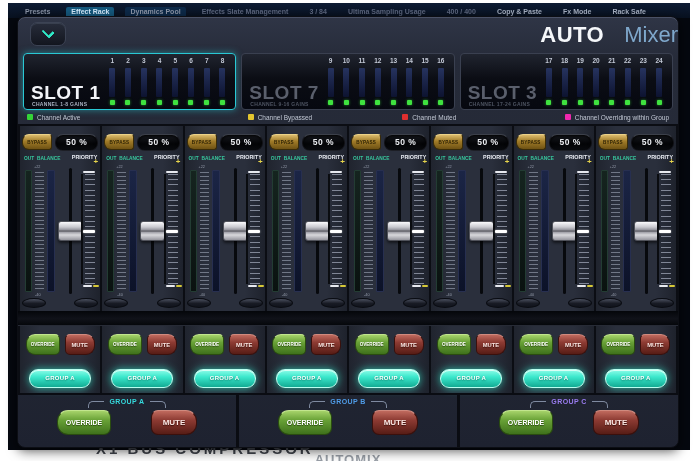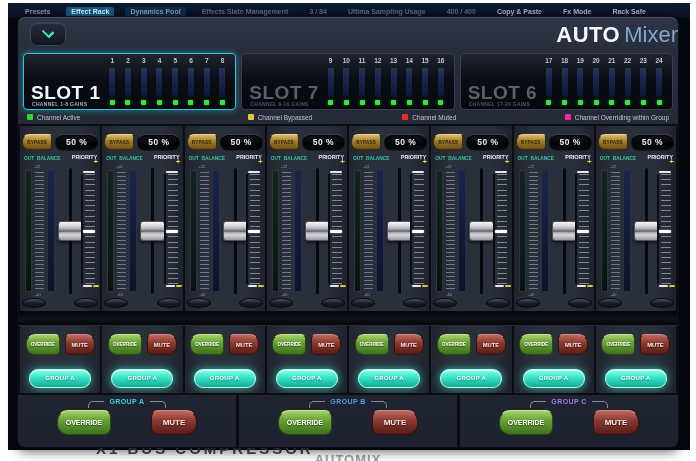--- a/index.html
+++ b/index.html
@@ -13,21 +13,21 @@
   .bgtext-left { position:absolute; left:96px; top:440px; font-size:15px; font-weight:800; letter-spacing:3px; color:#43474f; z-index:1; }
   .bgtext-center { position:absolute; left:50%; transform:translateX(-50%); top:452px; font-size:13px; font-weight:800; letter-spacing:1px; color:#9aa0a8; z-index:1; }
 
   
   .window { position:absolute; left:17px; top:16px; width:662px; height:432px; z-index:5; border-radius:8px; border:1px solid #0c0e14; background:linear-gradient(180deg,#2f3546 0%,#262b39 10%,#232834 65%,#1e2230 100%); box-shadow:inset 0 1px 0 #4a5166, 0 3px 12px rgba(0,0,0,.65); display:flex; flex-direction:column; overflow:hidden; }
 
   .titlebar { height:36px; position:relative; display:flex; align-items:center; justify-content:flex-end; flex:none; }
   .collapse-btn { position:absolute; left:12px; top:5px; width:36px; height:24px; border-radius:7px; background:linear-gradient(180deg,#272c3a,#13161f); border:1px solid #3c4354; box-shadow:inset 0 1px 0 #39404f; display:flex; align-items:center; justify-content:center; cursor:pointer; }
   .chev { width:11px; height:11px; border-right:3px solid #2fe9c6; border-bottom:3px solid #2fe9c6; border-radius:2px; transform:rotate(45deg) scale(1,.75) translate(-2px,-2px); }
   .title-bold { font-size:22px; font-weight:800; color:#f5f7fa; letter-spacing:.5px; }
-  .title-light { font-size:22px; font-weight:300; color:#7fa8cc; margin-left:4px; }
+  .title-light { font-size:22px; font-weight:300; color:#7fa8cc; margin-left:20px; }
   .instance { margin-left:28px; padding:4px 18px; border-radius:12px; background:linear-gradient(180deg,#1b1e26,#05060a); border:1px solid #545a66; font-size:10.5px; font-weight:bold; color:#eef0f4; cursor:pointer; }
 
   
   .slots-row { height:57px; display:flex; gap:5px; padding:0 5px; flex:none; }
   .slot { flex:1; position:relative; border-radius:4px; border:1.5px solid; background:linear-gradient(180deg,#20242f 0%,#0b0d14 45%,#060810 100%); overflow:hidden; cursor:pointer; }
   .slot-name { position:absolute; left:7px; bottom:7px; font-size:19px; font-weight:900; letter-spacing:.5px; line-height:1; }
   .slot-sub { position:absolute; left:8px; bottom:2px; font-size:5px; font-weight:bold; letter-spacing:.3px; }
   .slot-channels { position:absolute; right:5px; top:3px; bottom:3px; width:126px; display:flex; }
   .ch { flex:1; display:flex; flex-direction:column; align-items:center; justify-content:space-between; }
   .ch-num { font-size:6.5px; font-weight:bold; color:#c3c9d6; }
@@ -243,21 +243,21 @@
             <div class="ch">
               <span class="ch-num">16</span>
               <div class="ch-bar"></div>
               <div class="ch-dot"></div>
             </div>
 
         </div>
       </div>
 
       <div class="slot" style="border-color: rgb(58, 64, 80); box-shadow: none;">
-        <span class="slot-name" style="color: rgb(90, 95, 108);">SLOT 6</span>
+        <span class="slot-name" style="color: rgb(90, 95, 108);">SLOT 3</span>
         <span class="slot-sub" style="color: rgb(78, 84, 98);">CHANNEL 17-24 GAINS</span>
         <div class="slot-channels">
 
             <div class="ch">
               <span class="ch-num">17</span>
               <div class="ch-bar"></div>
               <div class="ch-dot"></div>
             </div>
 
             <div class="ch">

